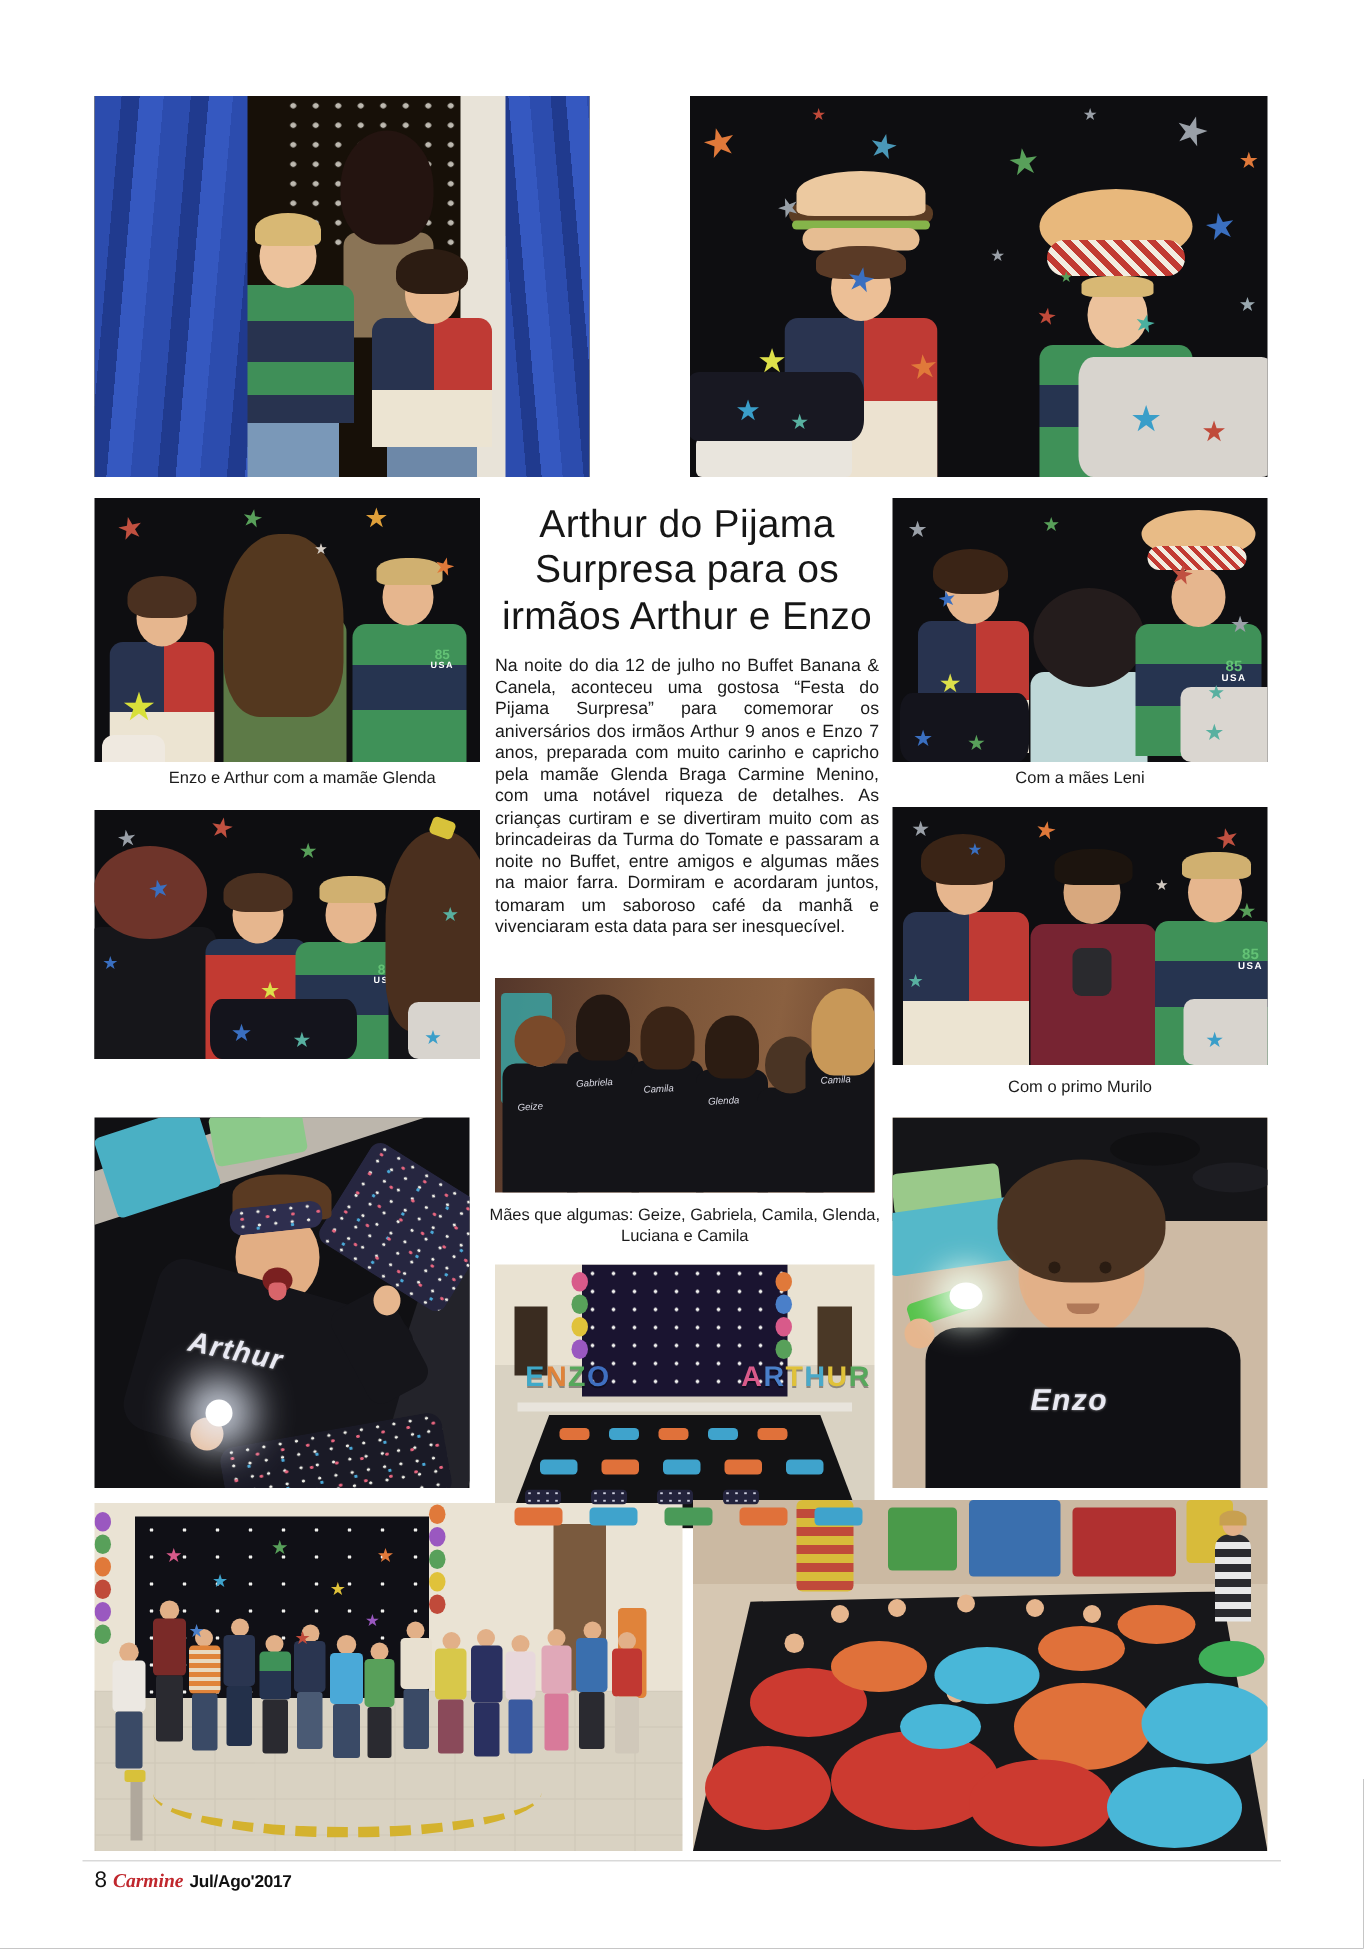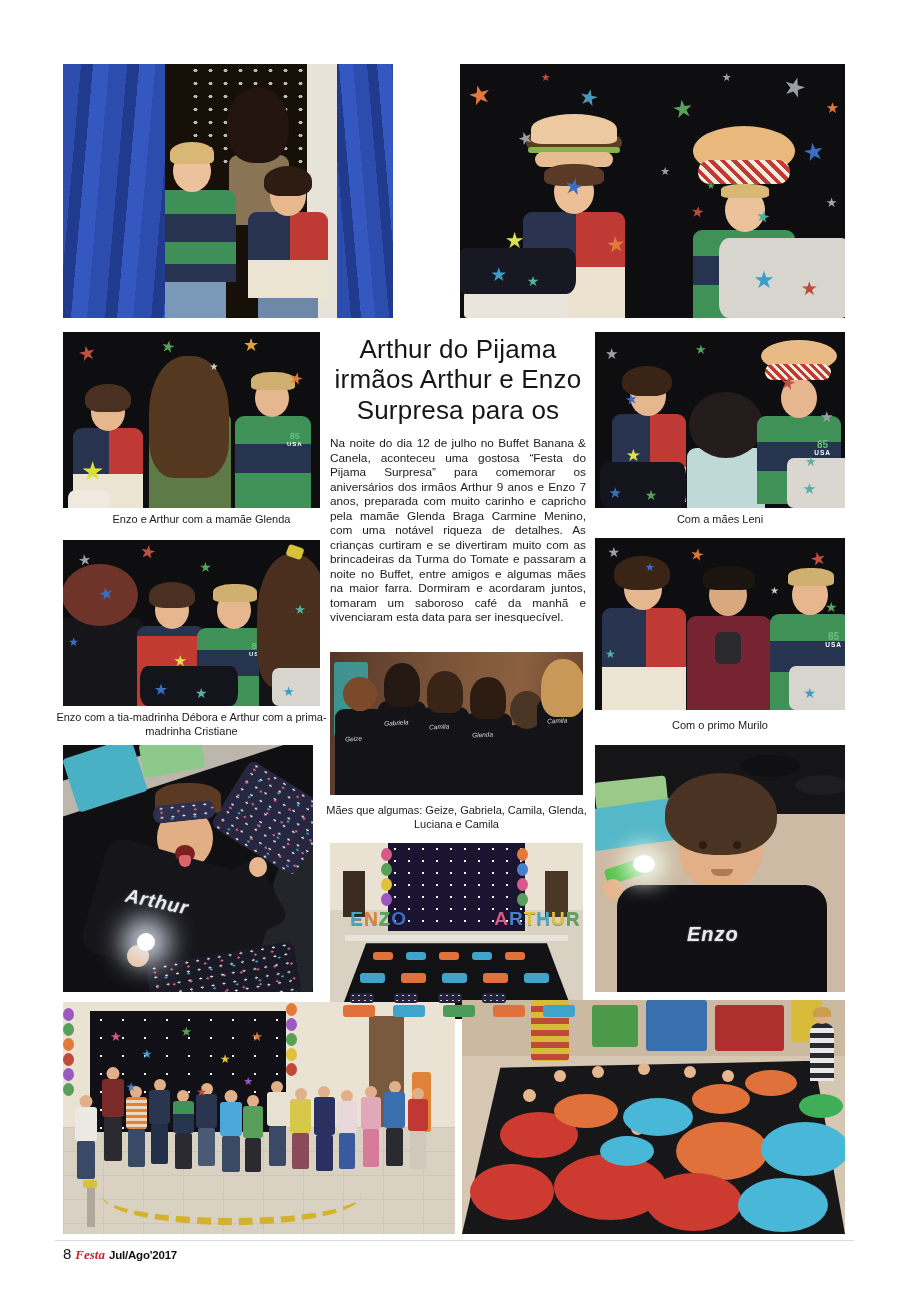--- a/index.html
+++ b/index.html
@@ -241,22 +241,22 @@
       <i class="st" style="left:24%;bottom:12px;font-size:15px;color:#58b0a0">★</i>
     </div>
   </div>
 
   <div class="cap" style="left:73px;top:512px;width:257px">Enzo e Arthur com a mamãe Glenda</div>
   <div class="cap" style="left:595px;top:512px;width:250px">Com a mães Leni</div>
 
   <div class="article">
     <h1>
       <span>Arthur do Pijama</span>
+      <span>Surpresa para os</span>
       <span>irmãos Arthur e Enzo</span>
-      <span>Surpresa para os</span>
     </h1>
     <p>Na noite do dia 12 de julho no Buffet Banana &amp; Canela, aconteceu uma gostosa “Festa do Pijama Surpresa” para comemorar os aniversários dos irmãos Arthur 9 anos e Enzo 7 anos, preparada com muito carinho e capricho pela mamãe Glenda Braga Carmine Menino, com uma notável riqueza de detalhes. As crianças curtiram e se divertiram muito com as brincadeiras da Turma do Tomate e passaram a noite no Buffet, entre amigos e algumas mães na maior farra. Dormiram e acordaram juntos, tomaram um saboroso café da manhã e vivenciaram esta data para ser inesquecível.</p>
   </div>
 
   <div class="ph" style="left:63px;top:540px;width:257px;height:166px">
     <i class="st" style="left:6%;top:7%;font-size:15px;color:#9aa0a8;transform:rotate(-8deg)">★</i>
     <i class="st" style="left:30%;top:2%;font-size:18px;color:#c05040;transform:rotate(10deg)">★</i>
     <i class="st" style="left:53%;top:12%;font-size:14px;color:#58a05a">★</i>
     <i class="st" style="left:14%;top:28%;font-size:16px;color:#3a6fc0;transform:rotate(-12deg)">★</i>
     <i class="st" style="left:90%;top:38%;font-size:13px;color:#58b0a0">★</i>
@@ -327,21 +327,20 @@
       <div class="usa85" style="right:10px;top:64px">
         <span class="n85" style="font-size:10px">85</span>
         <span class="nusa" style="font-size:6.5px">USA</span>
       </div>
     </div>
     <div class="cake" style="right:-10px;bottom:0;width:66px;height:44px;background:#d8d4ce;z-index:4">
       <i class="st" style="left:22%;bottom:10px;font-size:14px;color:#3a9ec9">★</i>
     </div>
   </div>
 
-  <div class="cap" style="left:55px;top:710px;width:273px">Enzo com a tia-madrinha Débora e Arthur com a prima-madrinha Cristiane</div>
   <div class="cap" style="left:595px;top:718px;width:250px">Com o primo Murilo</div>
 
   <div class="ph" style="left:330px;top:652px;width:253px;height:143px;
        background:linear-gradient(100deg,#54362a 0,#7a5438 40%,#8a6040 70%,#66402c 100%)">
     <div class="layer" style="left:4px;top:10px;width:34px;height:74px;background:#3aa2a2;opacity:.85;border-radius:3px"></div>
 
     <div class="person" style="left:2%;bottom:0;width:50px;height:118px">
       <div class="hr" style="left:8px;top:0;width:34px;height:34px;background:#7a4a2a;border-radius:50%"></div>
       <div class="hd" style="left:13px;top:6px;width:24px;height:28px"></div>
       <div class="tr" style="left:0;top:32px;width:50px;height:86px;background:#141418"></div>
@@ -622,17 +621,17 @@
     <div class="blanket" style="left:2%;top:70%;width:84px;height:56px;background:#cc3a30"></div>
     <div class="blanket" style="left:48%;top:74%;width:96px;height:58px;background:#cc3a30"></div>
     <div class="blanket" style="left:72%;top:76%;width:90px;height:54px;background:#49b7d8"></div>
     <div class="blanket" style="left:36%;top:58%;width:54px;height:30px;background:#49b7d8"></div>
     <div class="blanket" style="left:88%;top:40%;width:44px;height:24px;background:#3fae58"></div>
   </div>
 
   <div class="footline"></div>
   <div class="footer">
     <span class="pno">8</span>
-    <span class="mag">Festa</span>
+    <span class="mag">Carmine</span>
     <span class="iss">Jul/Ago'2017</span>
   </div>
 
 </div>
 
 </body></html>

